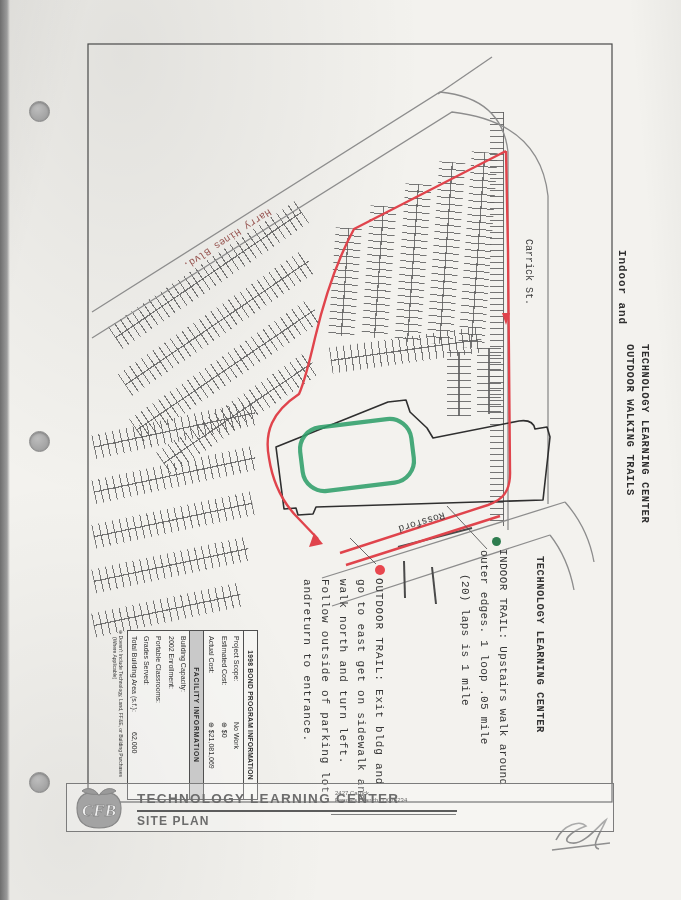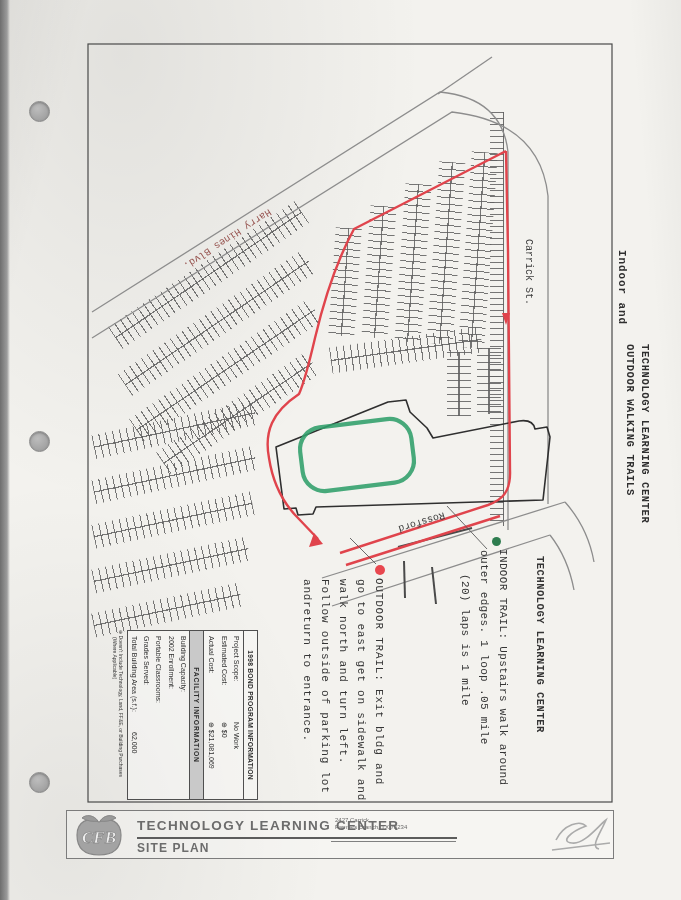--- a/index.html
+++ b/index.html
@@ -201,21 +201,21 @@
         <span class="it-label" style="width:96px;">Total Building Area (s.f.):</span>
         <span class="it-value">62,000</span>
       </div>
     </div>
     <div class="it-footnote">
       <div>⊕ Doesn't Include Technology, Land, FF&amp;E, or Building Purchases</div>
       <div class="fn2">(Where Applicable)</div>
     </div>
   </div>
 
-  <div class="tblock" style="left:66px;top:810px;width:546px;height:47px;">
+  <div class="tblock" style="left:66px;top:783px;width:546px;height:47px;">
     <svg width="52" height="44" style="position:absolute;left:6px;top:2px;">
       <path d="M26,9 C 15,3 4,9 4,22 C 4,36 12,42 26,42 C 40,42 48,36 48,22 C 48,9 37,3 26,9 Z" fill="#a3a3a3" stroke="#878787" stroke-width="1.2"></path>
       <path d="M25,8 C 21,2 13,1 9,5 C 14,8 20,9 25,8 Z" fill="#9a9a9a" stroke="#878787" stroke-width="1"></path>
       <path d="M27,8 C 31,2 39,1 43,5 C 38,8 32,9 27,8 Z" fill="#9a9a9a" stroke="#878787" stroke-width="1"></path>
       <text x="26" y="30" text-anchor="middle" font-family="Liberation Serif, serif" font-style="italic" font-weight="bold" font-size="17" fill="#ededed" stroke="#7a7a7a" stroke-width="0.5">CFB</text>
     </svg>
     <div class="tb-title" style="left:70px;top:7px;">TECHNOLOGY LEARNING CENTER</div>
     <div class="tb-rule" style="left:70px;top:26px;width:320px;height:2px;"></div>
     <div class="tb-sub" style="left:70px;top:30px;">SITE PLAN</div>
     <div class="tb-addr" style="left:268px;top:6px;">

